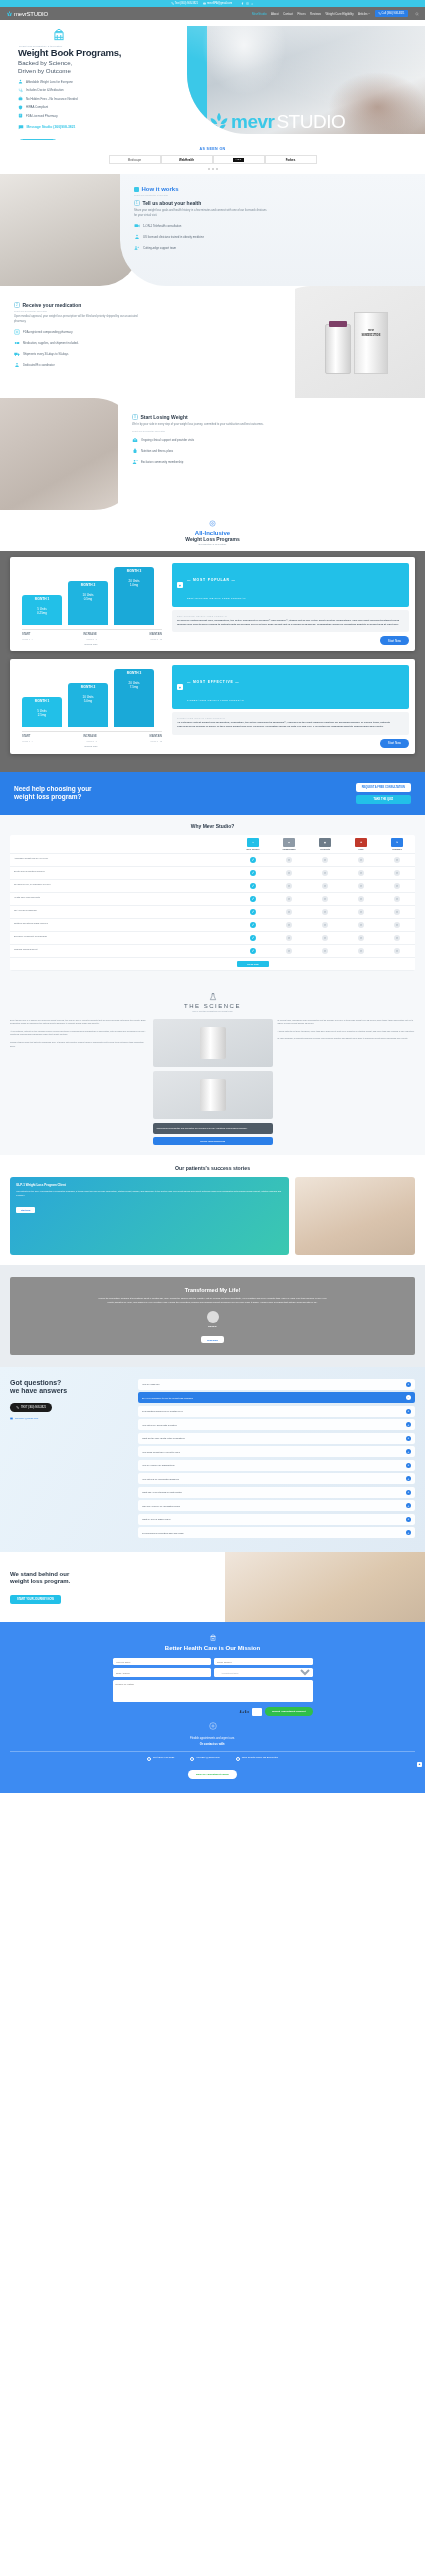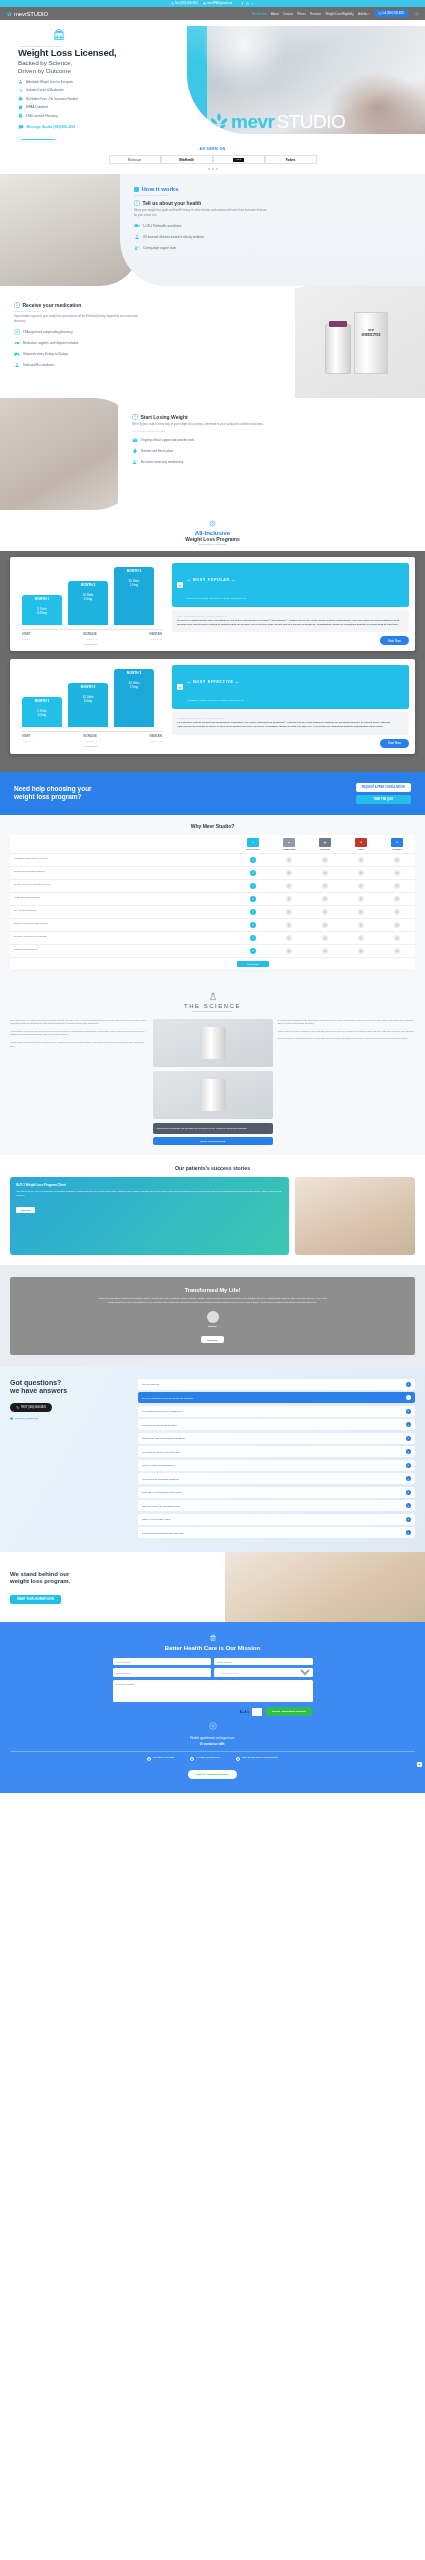--- a/index.html
+++ b/index.html
@@ -371,21 +371,21 @@
           <span class="studio">STUDIO</span>
       </div>
     </div>
     <div class="left">
       <svg class="icon-build" viewBox="0 0 24 24" fill="none" stroke="#3bc8e8" stroke-width="1.6">
         <path d="M12 2l6 4H6z"></path>
           <rect x="5" y="8" width="14" height="12"></rect>
           <path d="M9 12v8M15 12v8M5 16h14"></path>
       </svg>
       <div class="kicker">weight loss semaglutide &amp; tirzepatide</div>
-      <h1>Weight Loss Licensed,</h1>
+      <h1>Weight Book Programs,</h1>
       <h2>
         <span>Backed by Science,</span><br>
         <span>Driven by Outcome</span>
       </h2>
       <div class="feat">
         <div class="f">
           <svg class="ic" viewBox="0 0 24 24" fill="#3bc8e8">
               <circle cx="12" cy="7" r="3.4"></circle>
               <path d="M4 21c0-4.4 3.6-8 8-8s8 3.6 8 8z"></path>
             </svg>

